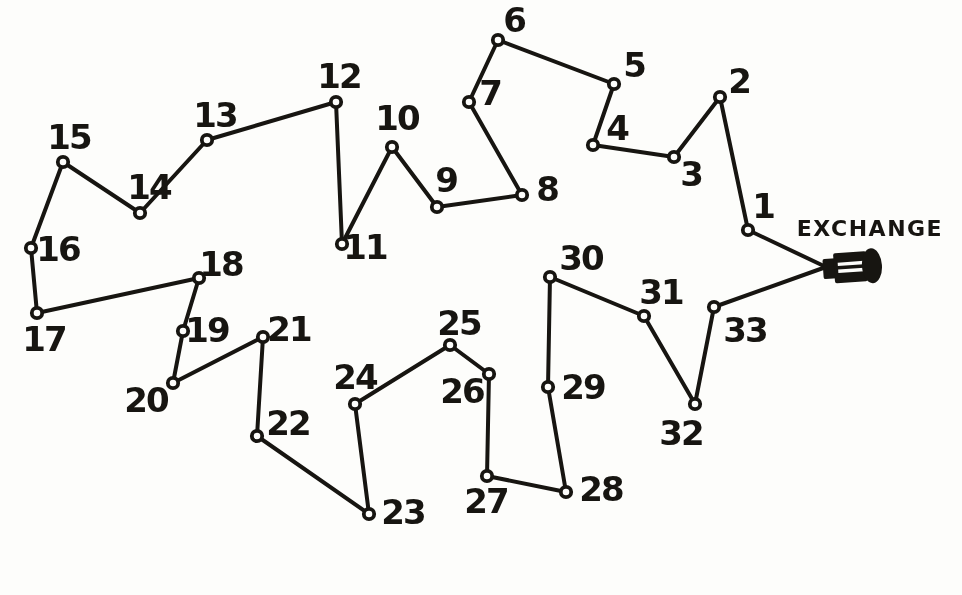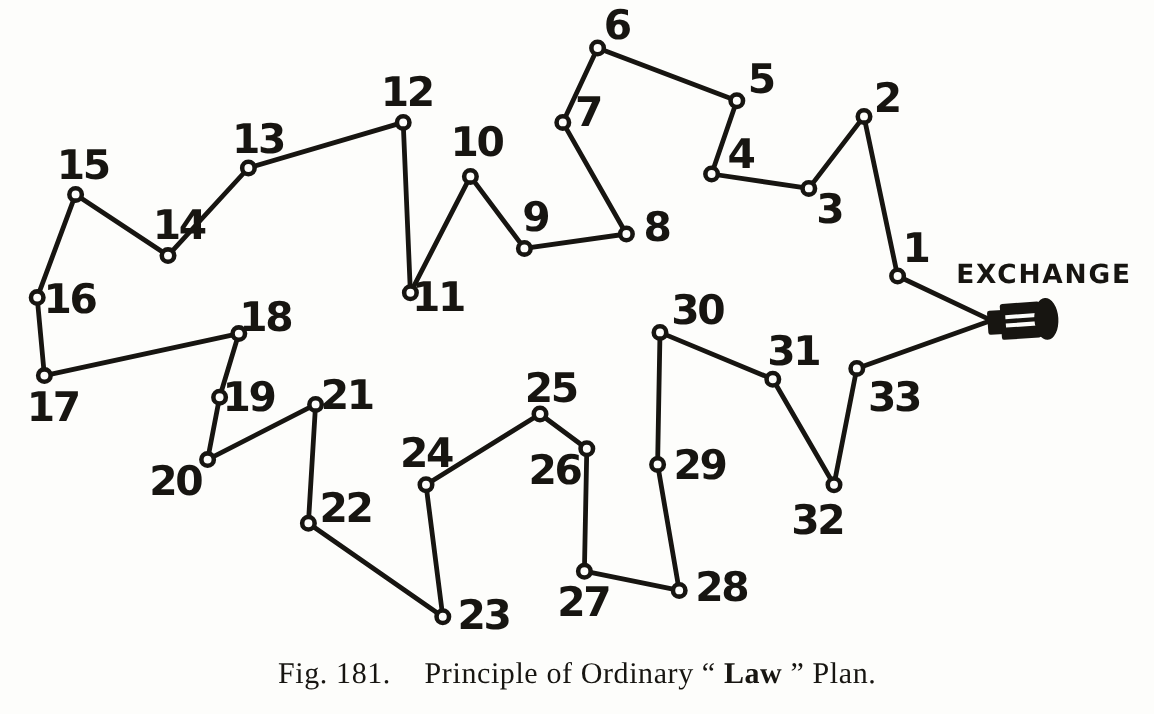--- a/index.html
+++ b/index.html
@@ -130,14 +130,13 @@
       <text x="583" y="399.24" text-anchor="middle" fill="#171511" font-size="34" font-weight="bold" letter-spacing="-2" font-family="&quot;DejaVu Sans&quot;, sans-serif">29</text>
       <circle cx="550" cy="277" r="5.2" fill="#fdfdfb" stroke="#171511" stroke-width="3.8"></circle>
       <text x="581" y="270.24" text-anchor="middle" fill="#171511" font-size="34" font-weight="bold" letter-spacing="-2" font-family="&quot;DejaVu Sans&quot;, sans-serif">30</text>
       <circle cx="644" cy="316" r="5.2" fill="#fdfdfb" stroke="#171511" stroke-width="3.8"></circle>
       <text x="661" y="304.24" text-anchor="middle" fill="#171511" font-size="34" font-weight="bold" letter-spacing="-2" font-family="&quot;DejaVu Sans&quot;, sans-serif">31</text>
       <circle cx="695" cy="404" r="5.2" fill="#fdfdfb" stroke="#171511" stroke-width="3.8"></circle>
       <text x="681" y="445.24" text-anchor="middle" fill="#171511" font-size="34" font-weight="bold" letter-spacing="-2" font-family="&quot;DejaVu Sans&quot;, sans-serif">32</text>
       <circle cx="714" cy="307" r="5.2" fill="#fdfdfb" stroke="#171511" stroke-width="3.8"></circle>
       <text x="745" y="342.24" text-anchor="middle" fill="#171511" font-size="34" font-weight="bold" letter-spacing="-2" font-family="&quot;DejaVu Sans&quot;, sans-serif">33</text>
     </svg>
-  <div class="caption"><span class="fig">Fig. 181.</span><span>Principle of Ordinary “ </span><span class="law">Law</span><span> ” Plan.</span></div>
 </div>
 
 </body></html>

